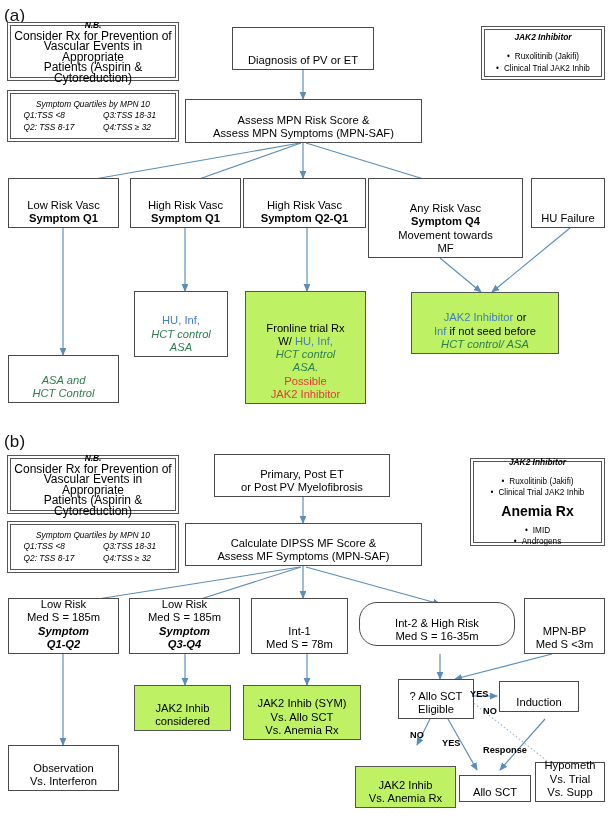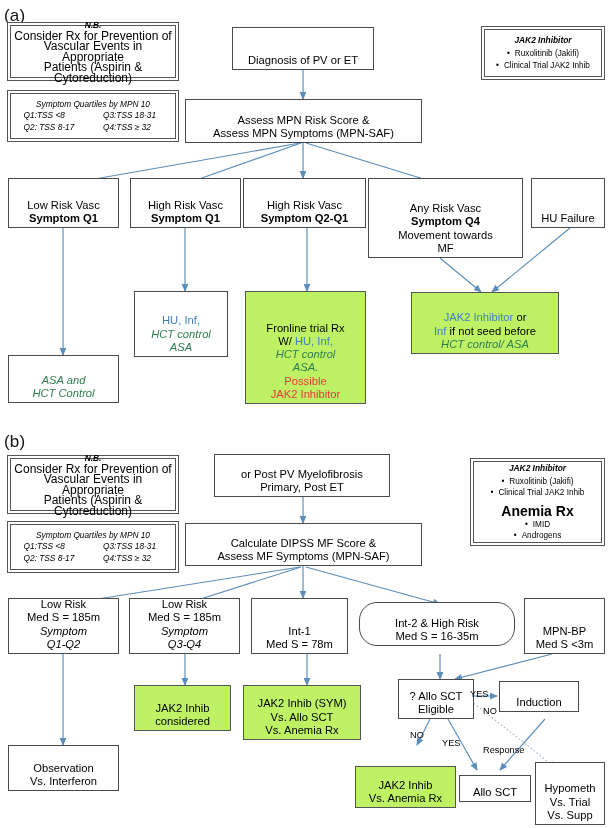--- a/index.html
+++ b/index.html
@@ -20,32 +20,32 @@
   .note > .ruled{border:1.1px solid #555;width:100%;height:100%;box-sizing:border-box;
                  display:flex;flex-direction:column;align-items:center;justify-content:center;
                  text-align:center;padding:2px 3px;}
   .note .t{font-size:12px;line-height:10.4px;}
   .note .hdr{font-weight:bold;font-style:italic;font-size:8.4px;line-height:11px;}
   .note .it{font-style:italic;font-size:8.3px;line-height:11.6px;}
 
   .qgrid{display:flex;width:100%;justify-content:center;}
   .qgrid .c{width:50%;text-align:left;padding-left:10px;box-sizing:border-box;}
 
-  .bullets{list-style:none;margin:2px 0 0 0;padding:0;width:100%;}
+  .bullets{list-style:none;margin:8px 0 0 0;padding:0;width:100%;}
   .bullets li{font-size:8.2px;line-height:11.4px;text-align:center;}
   .bullets li::before{content:"\2022";display:inline-block;margin-right:5px;}
   .sub-hdr{font-weight:bold;font-size:14px;line-height:12px;margin-top:6px;}
 
   b.bld{font-weight:bold;}
-  i.bi{font-weight:normal;font-style:italic;}
+  i.bi{font-weight:bold;font-style:italic;}
   .blue{color:#3f7fc1;}
   .green{color:#2e7d4f;font-style:italic;}
   .red{color:#e23b3b;}
 
-  .edge-label{position:absolute;font-size:9.2px;font-weight:normal;color:#000;white-space:nowrap;}
+  .edge-label{position:absolute;font-size:9.2px;font-weight:bold;color:#000;white-space:nowrap;}
 </style>
 </head>
 <body>
 
 <div id="page">
 
   <svg class="edges" viewBox="0 0 610 828">
     <defs>
       <marker id="ah" markerWidth="8" markerHeight="8" refX="6.2" refY="3" orient="auto">
         <path d="M0,0 L7,3 L0,6 z" fill="#5b8db8"></path>
@@ -233,22 +233,22 @@
       <div class="sub-hdr">Anemia Rx</div>
       <ul class="bullets">
         <li>IMID</li>
         <li>Androgens</li>
       </ul>
     </div>
   </div>
 
   <div class="box" style="left:214px;top:454px;width:176px;height:43px;">
     <div class="inner">
+      <div>Primary, Post ET</div>
       <div>or Post PV Myelofibrosis</div>
-      <div>Primary, Post ET</div>
     </div>
   </div>
 
   <div class="box" style="left:185px;top:523px;width:237px;height:43px;">
     <div class="inner">
       <div>Calculate DIPSS MF Score &amp;</div>
       <div>Assess MF Symptoms (MPN-SAF)</div>
     </div>
   </div>
 
@@ -324,21 +324,21 @@
     <div class="inner">
       <div>JAK2 Inhib</div>
       <div>Vs. Anemia Rx</div>
     </div>
   </div>
 
   <div class="box" style="left:459px;top:775px;width:72px;height:27px;">
     <div class="inner">Allo SCT</div>
   </div>
 
-  <div class="box" style="left:535px;top:762px;width:70px;height:63px;">
+  <div class="box" style="left:535px;top:762px;width:70px;height:40px;">
     <div class="inner">
       <div>Hypometh</div>
       <div>Vs. Trial</div>
       <div>Vs. Supp</div>
     </div>
   </div>
 
   <div class="edge-label" style="left:470px;top:689px;">YES</div>
   <div class="edge-label" style="left:483px;top:706px;">NO</div>
   <div class="edge-label" style="left:410px;top:730px;">NO</div>

